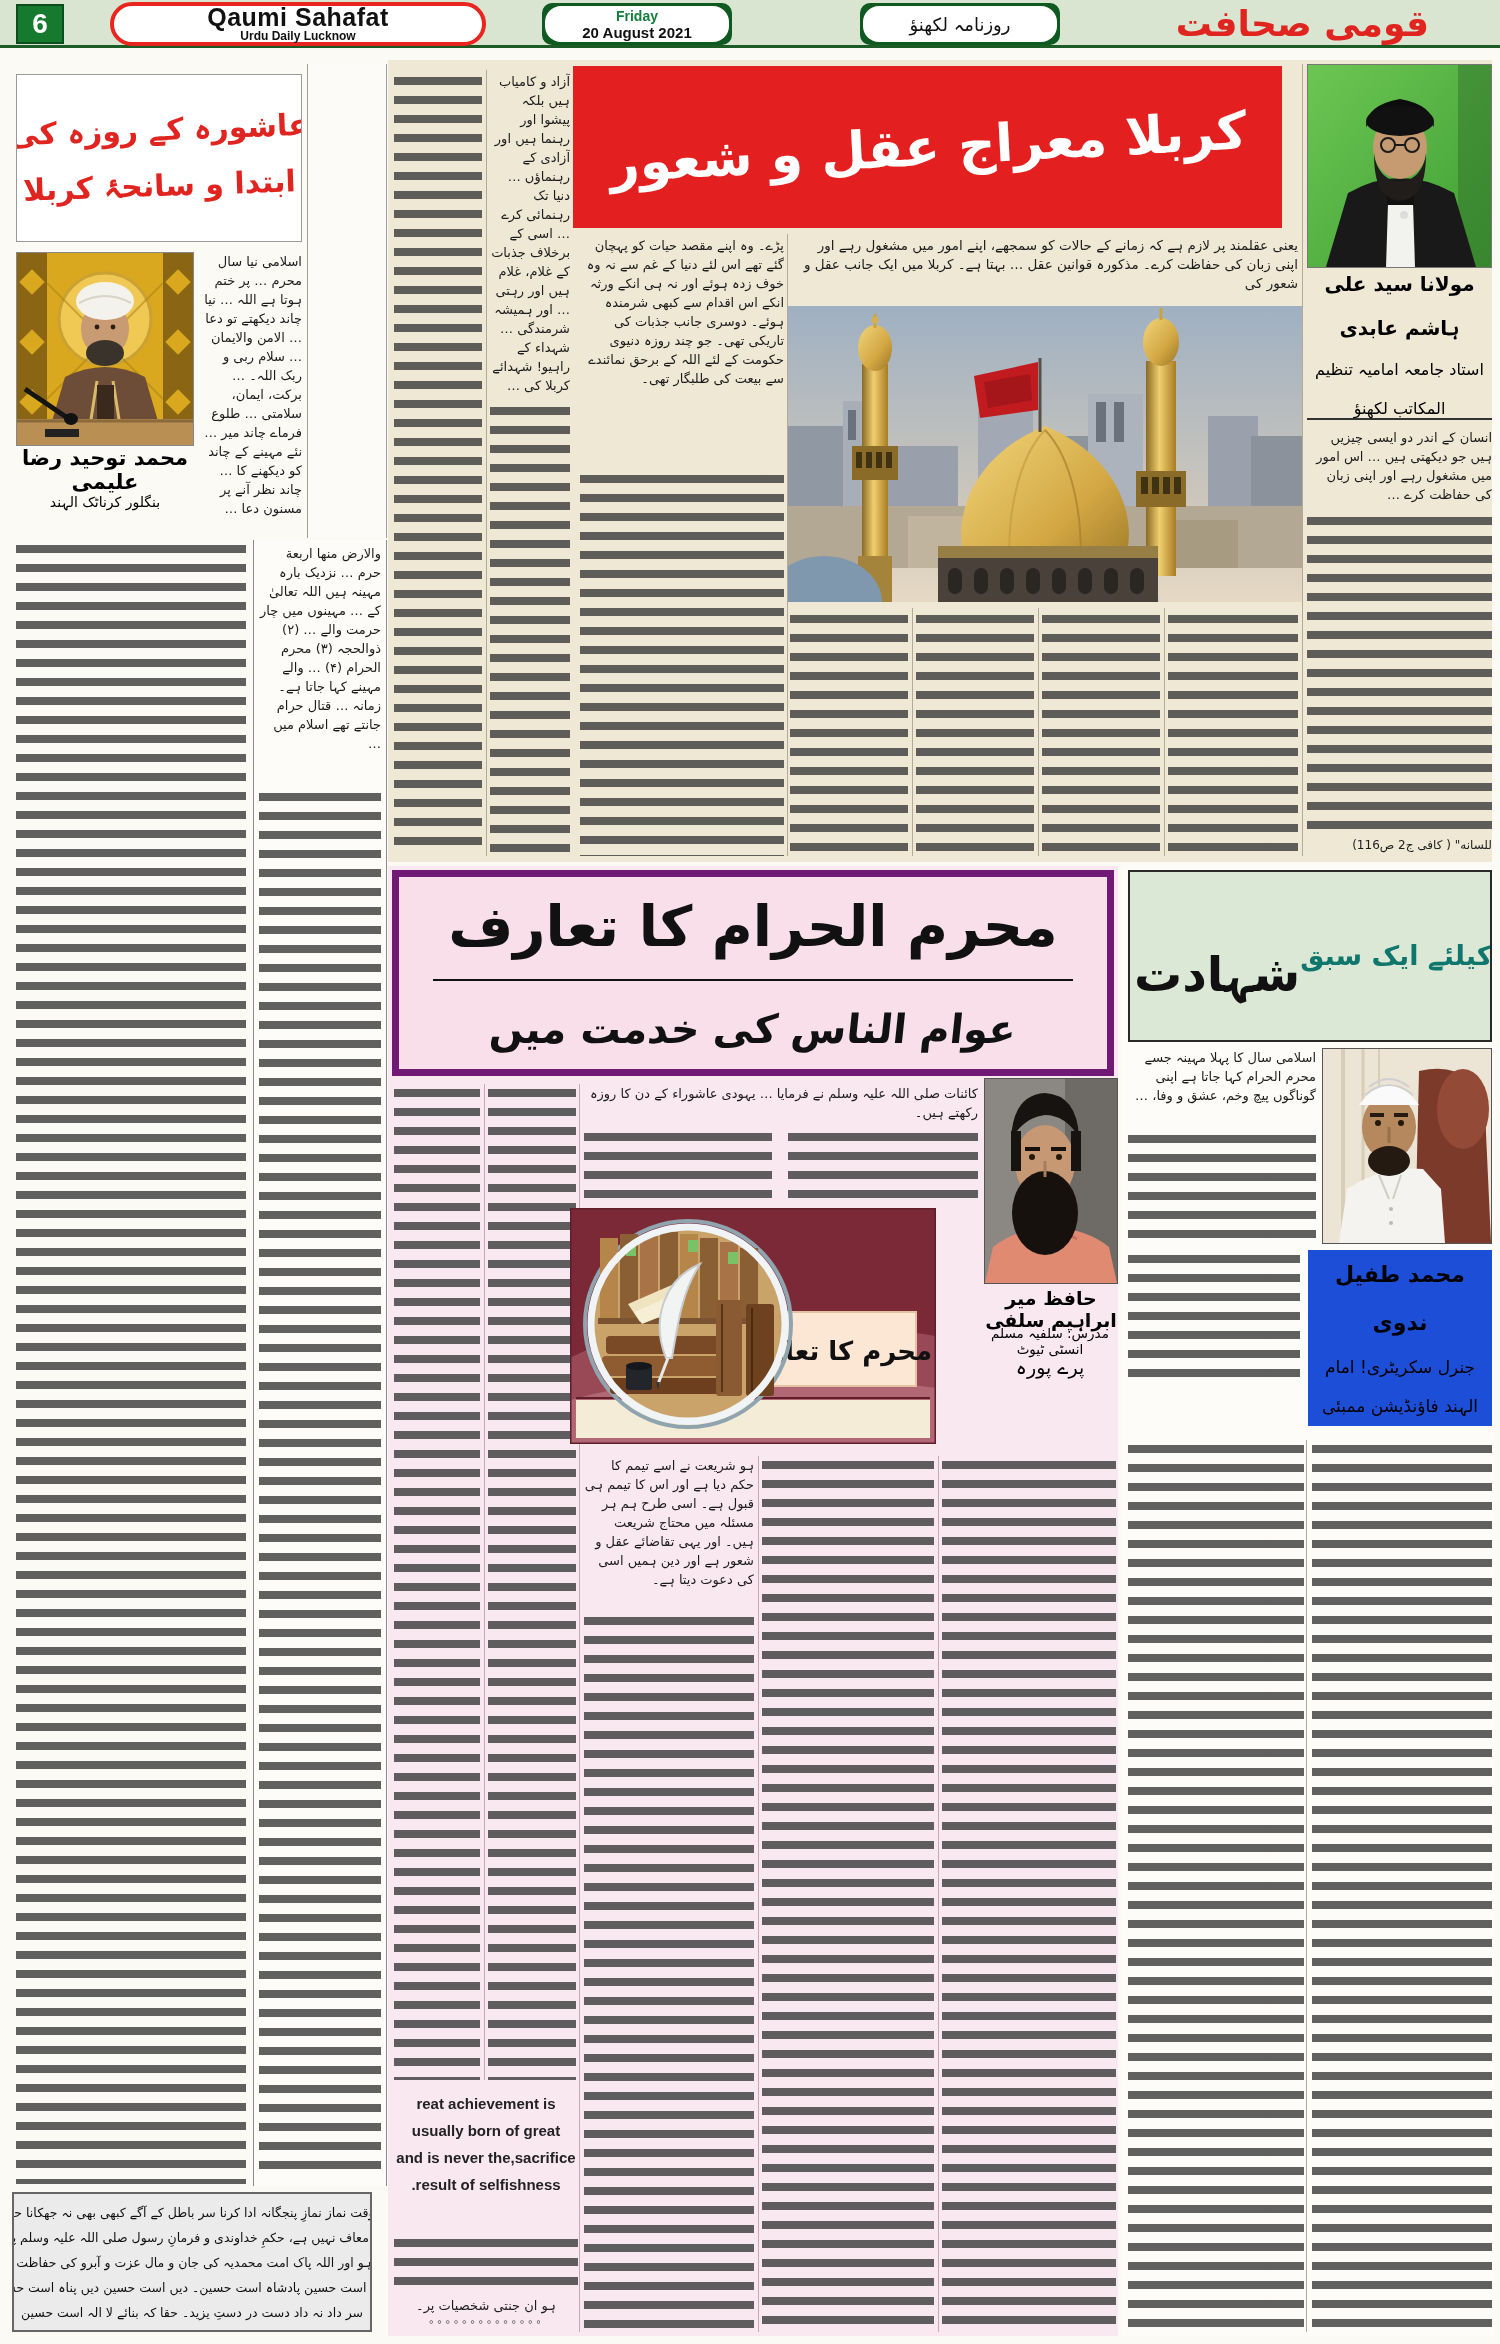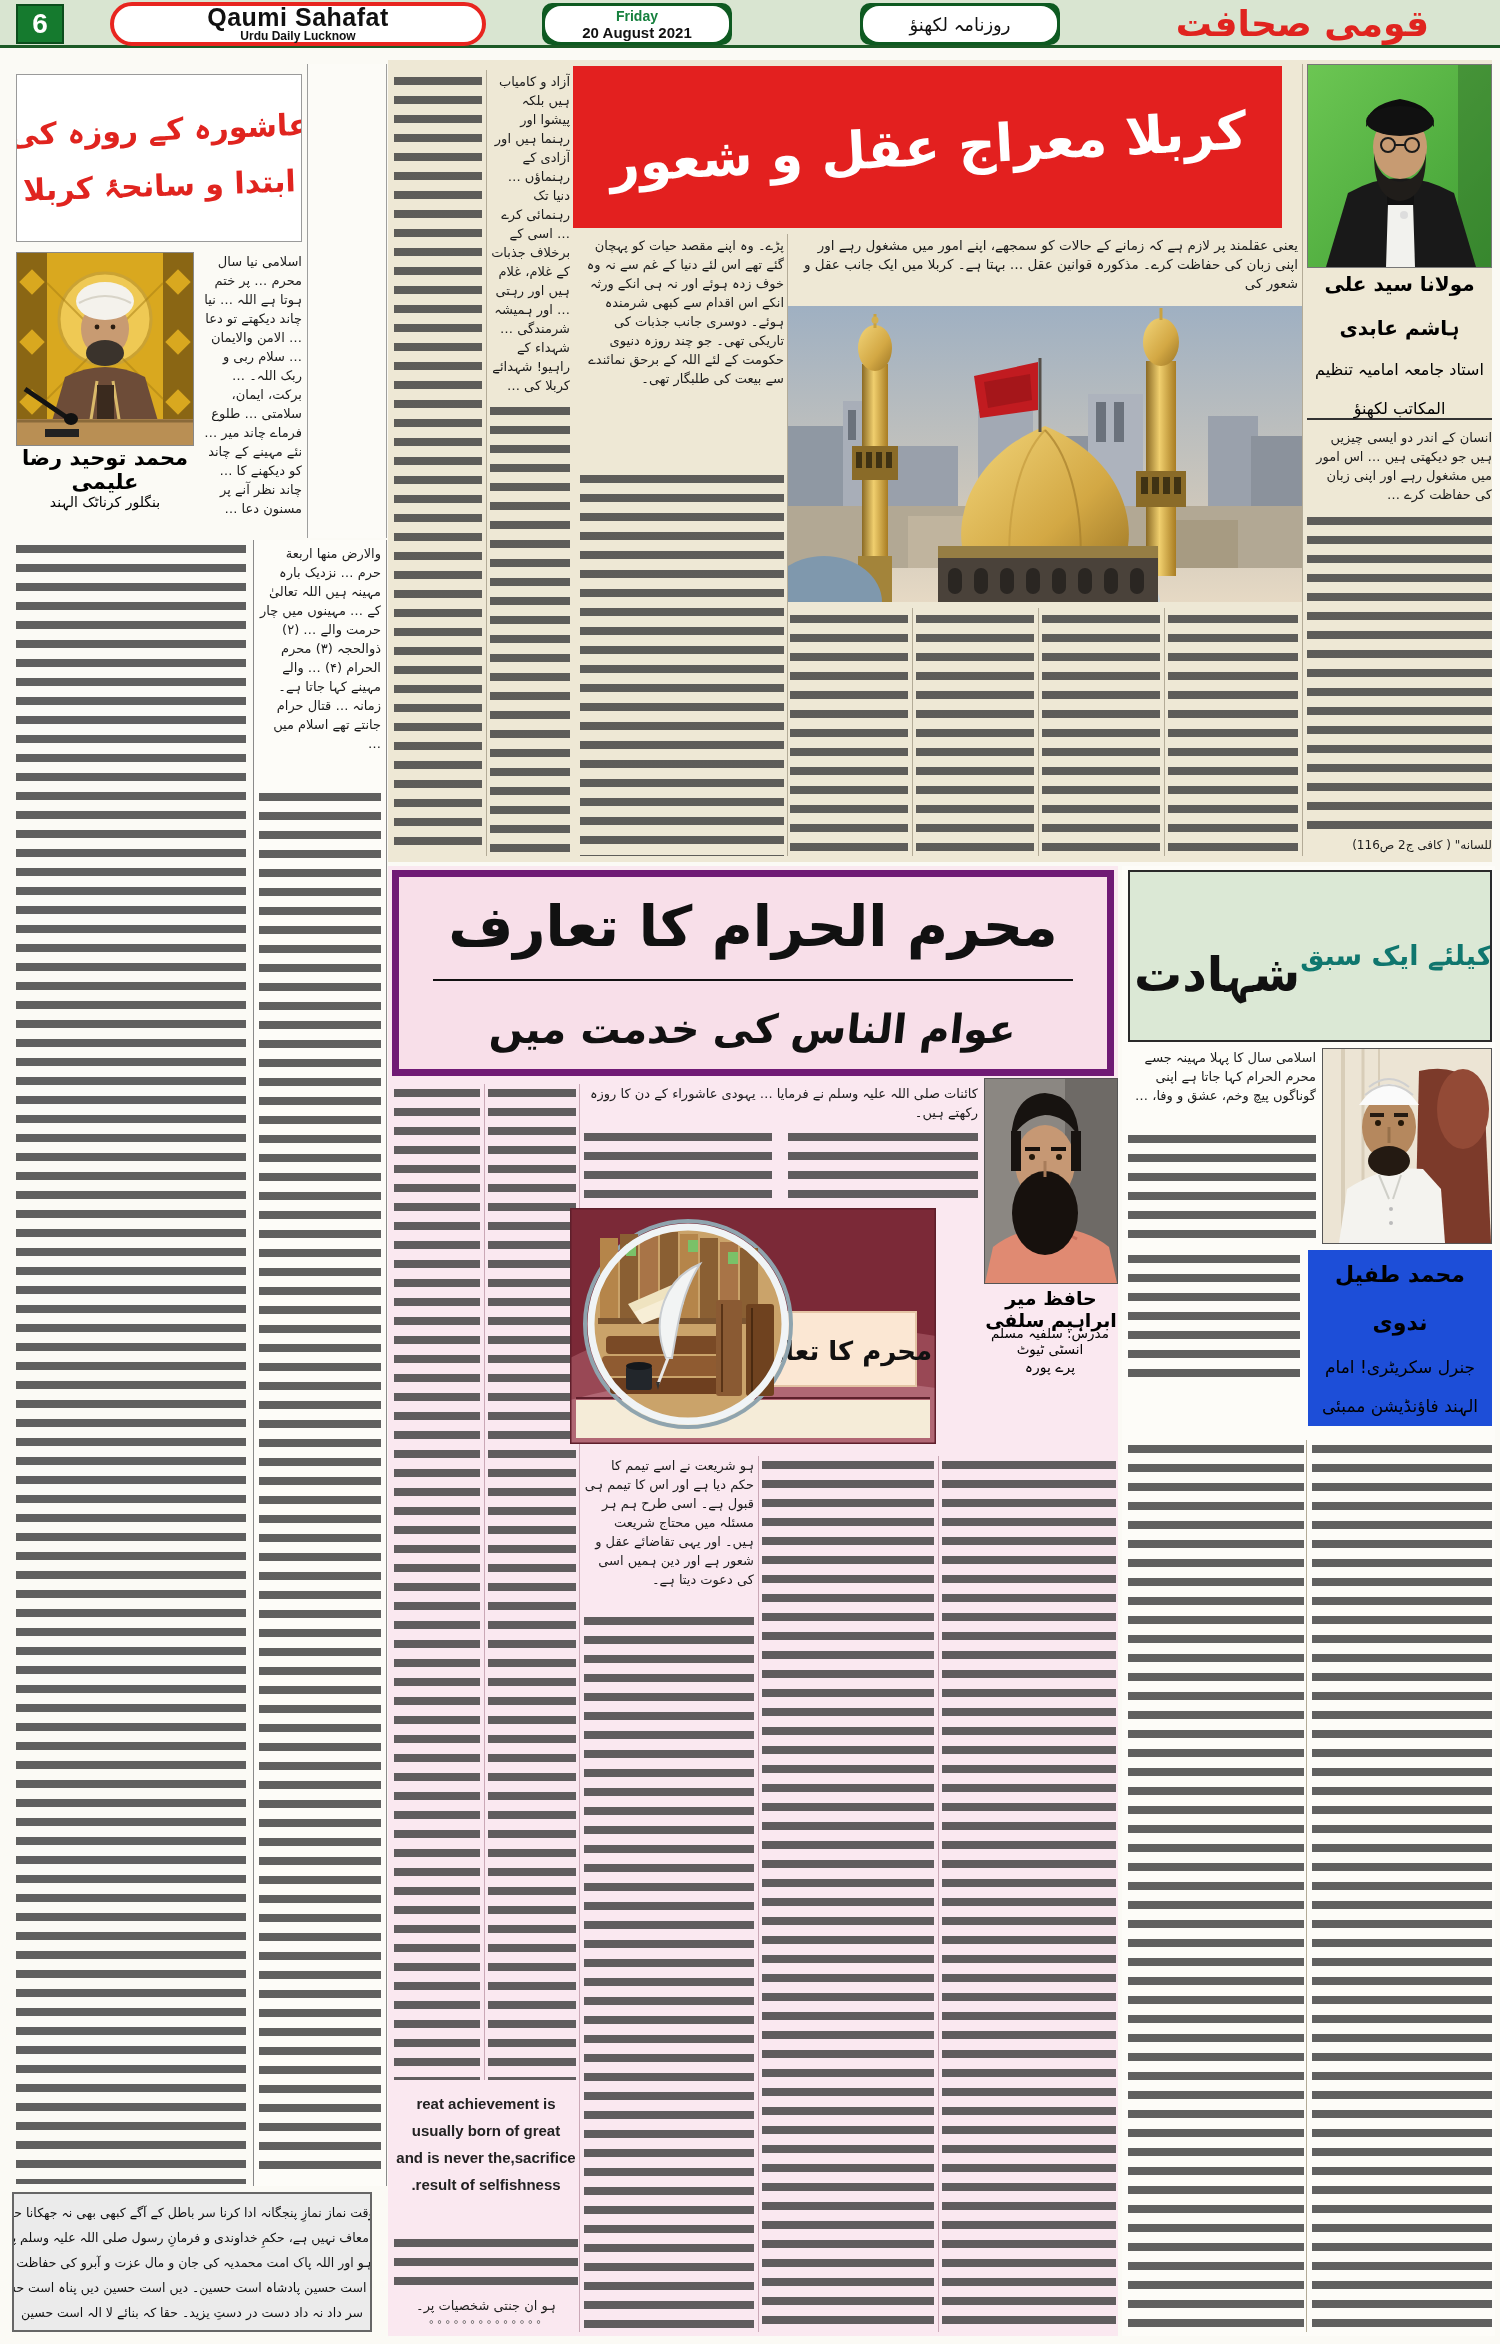--- a/index.html
+++ b/index.html
@@ -351,21 +351,21 @@
       <ellipse cx="60" cy="134" rx="33" ry="42" fill="#17110d"></ellipse>
       <circle cx="47" cy="78" r="3" fill="#241809"></circle>
         <circle cx="74" cy="78" r="3" fill="#241809"></circle>
       <rect x="40" y="68" width="15" height="4" fill="#17110d"></rect>
         <rect x="66" y="68" width="15" height="4" fill="#17110d"></rect>
       <line x1="60" y1="82" x2="60" y2="98" stroke="#a87c5a" stroke-width="3"></line>
     </svg>
   </div>
   <div class="abs byline-c" style="left:978px;top:1292px;width:146px;height:34px;font-weight:bold;font-size:19px;">حافظ میر ابراہیم سلفی</div>
   <div class="abs byline-c" style="left:974px;top:1330px;width:152px;height:22px;font-size:13.5px;">مدرس: سلفیہ مسلم انسٹی ٹیوٹ</div>
-  <div class="abs byline-c" style="left:974px;top:1356px;width:152px;height:22px;font-size:14px;">پرے پورہ</div>
+  <div class="abs byline-c" style="left:974px;top:1356px;width:152px;height:22px;font-size:19px;">پرے پورہ</div>
 
   <div class="abs ut" style="left:584px;top:1456px;width:170px;height:152px;">ہو شریعت نے اسے تیمم کا حکم دیا ہے اور اس کا تیمم ہی قبول ہے۔ اسی طرح ہم ہر مسئلہ میں محتاج شریعت ہیں۔ اور یہی تقاضائے عقل و شعور ہے اور دین ہمیں اسی کی دعوت دیتا ہے۔</div>
   <div class="abs ft" style="left:584px;top:1612px;width:170px;height:718px;"></div>
   <div class="abs vl" style="left:758px;top:1456px;height:876px;background:#caa8b6;"></div>
   <div class="abs ft" style="left:762px;top:1456px;width:172px;height:874px;"></div>
   <div class="abs vl" style="left:938px;top:1456px;height:876px;background:#caa8b6;"></div>
   <div class="abs ft" style="left:942px;top:1456px;width:174px;height:874px;"></div>
 
   <div class="abs engq">
     <div>reat achievement is</div>

